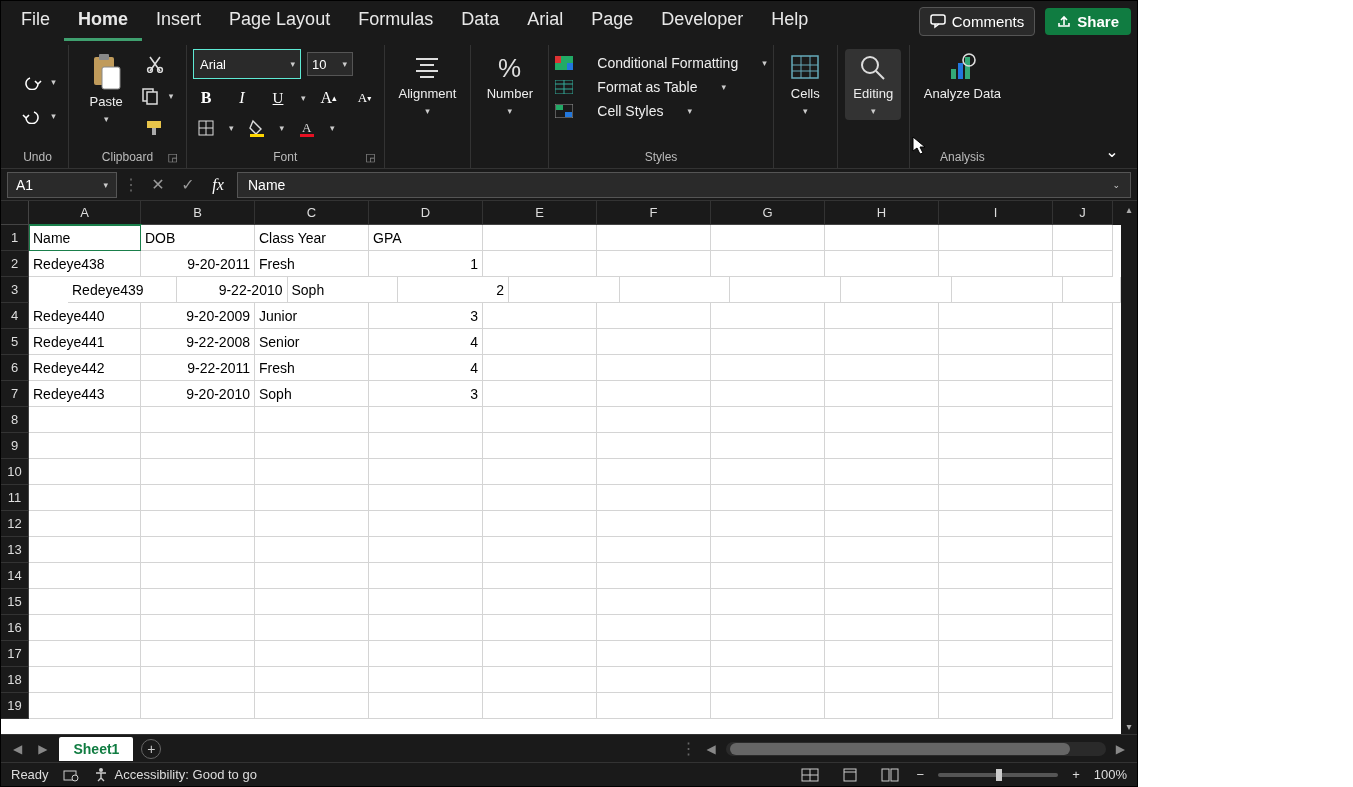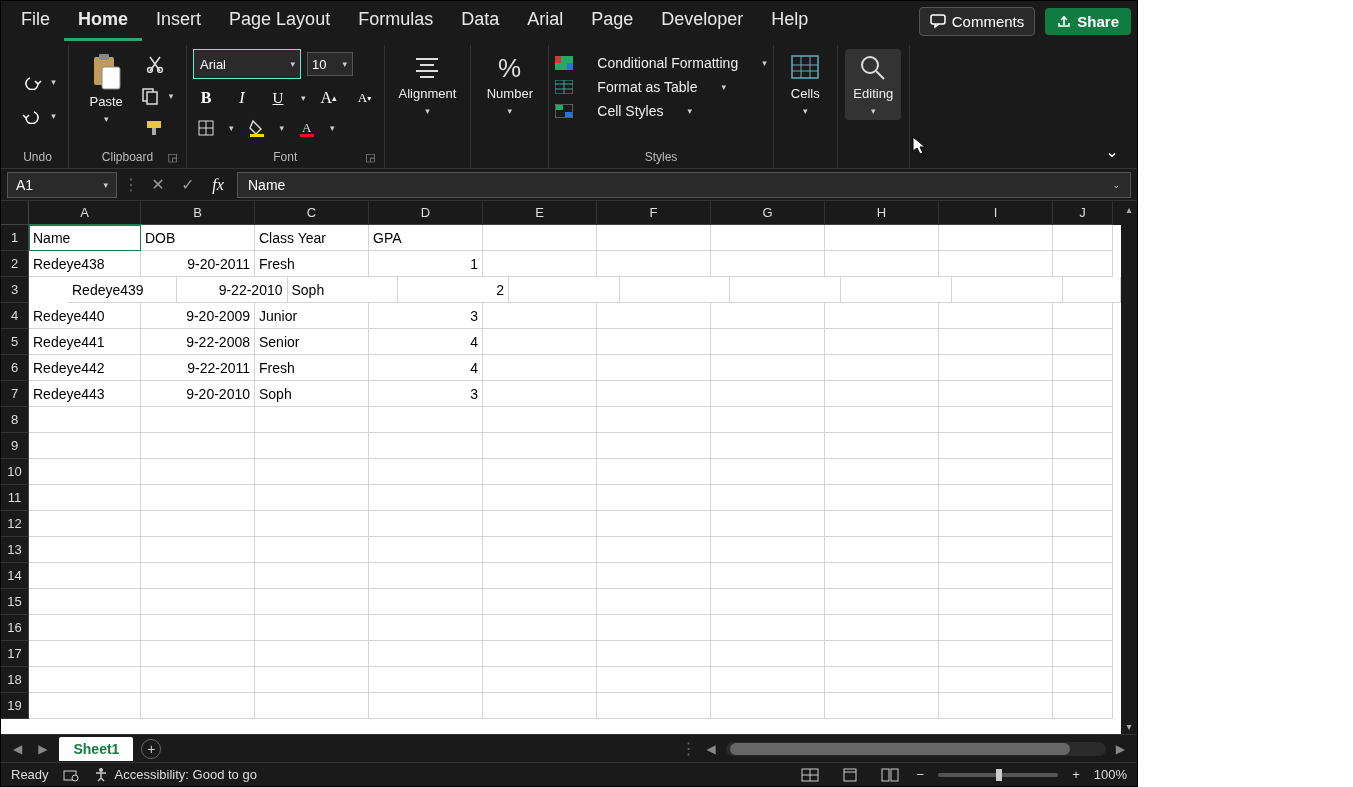--- a/index.html
+++ b/index.html
@@ -310,20 +310,34 @@
               <circle cx="12" cy="12" r="8" fill="none" stroke="#ddd" stroke-width="2"></circle>
               <line x1="18" y1="18" x2="26" y2="26" stroke="#ddd" stroke-width="2"></line>
             </svg>
           <span class="lbl">Editing</span>
           <span class="caret">▾</span>
         </div>
       </div>
       <div class="group-label"></div>
     </div>
 
+    <div class="group" style="min-width:80px;border-right:none">
+      <div class="group-body">
+        <div class="big-btn">
+          <svg width="32" height="30">
+              <rect x="5" y="16" width="5" height="10" fill="#3a7"></rect>
+              <rect x="12" y="10" width="5" height="16" fill="#27d"></rect>
+              <rect x="19" y="4" width="5" height="22" fill="#3a7"></rect>
+              <circle cx="23" cy="7" r="6" fill="none" stroke="#ddd" stroke-width="1.6"></circle>
+            </svg>
+          <span class="lbl">Analyze Data</span>
+        </div>
+      </div>
+      <div class="group-label"><span>Analysis</span></div>
+    </div>
     <div style="flex:1;display:flex;align-items:flex-end;justify-content:flex-end;padding:6px">
       <span class="ico-btn">⌄</span>
     </div>
   </div>
 
   <svg class="cursor" width="16" height="20">
       <path d="M1 1 L1 15 L5 12 L8 18 L11 17 L8 11 L13 11 Z" fill="#fff" stroke="#000" stroke-width="1"></path>
     </svg>
 
   <div class="fbar">

